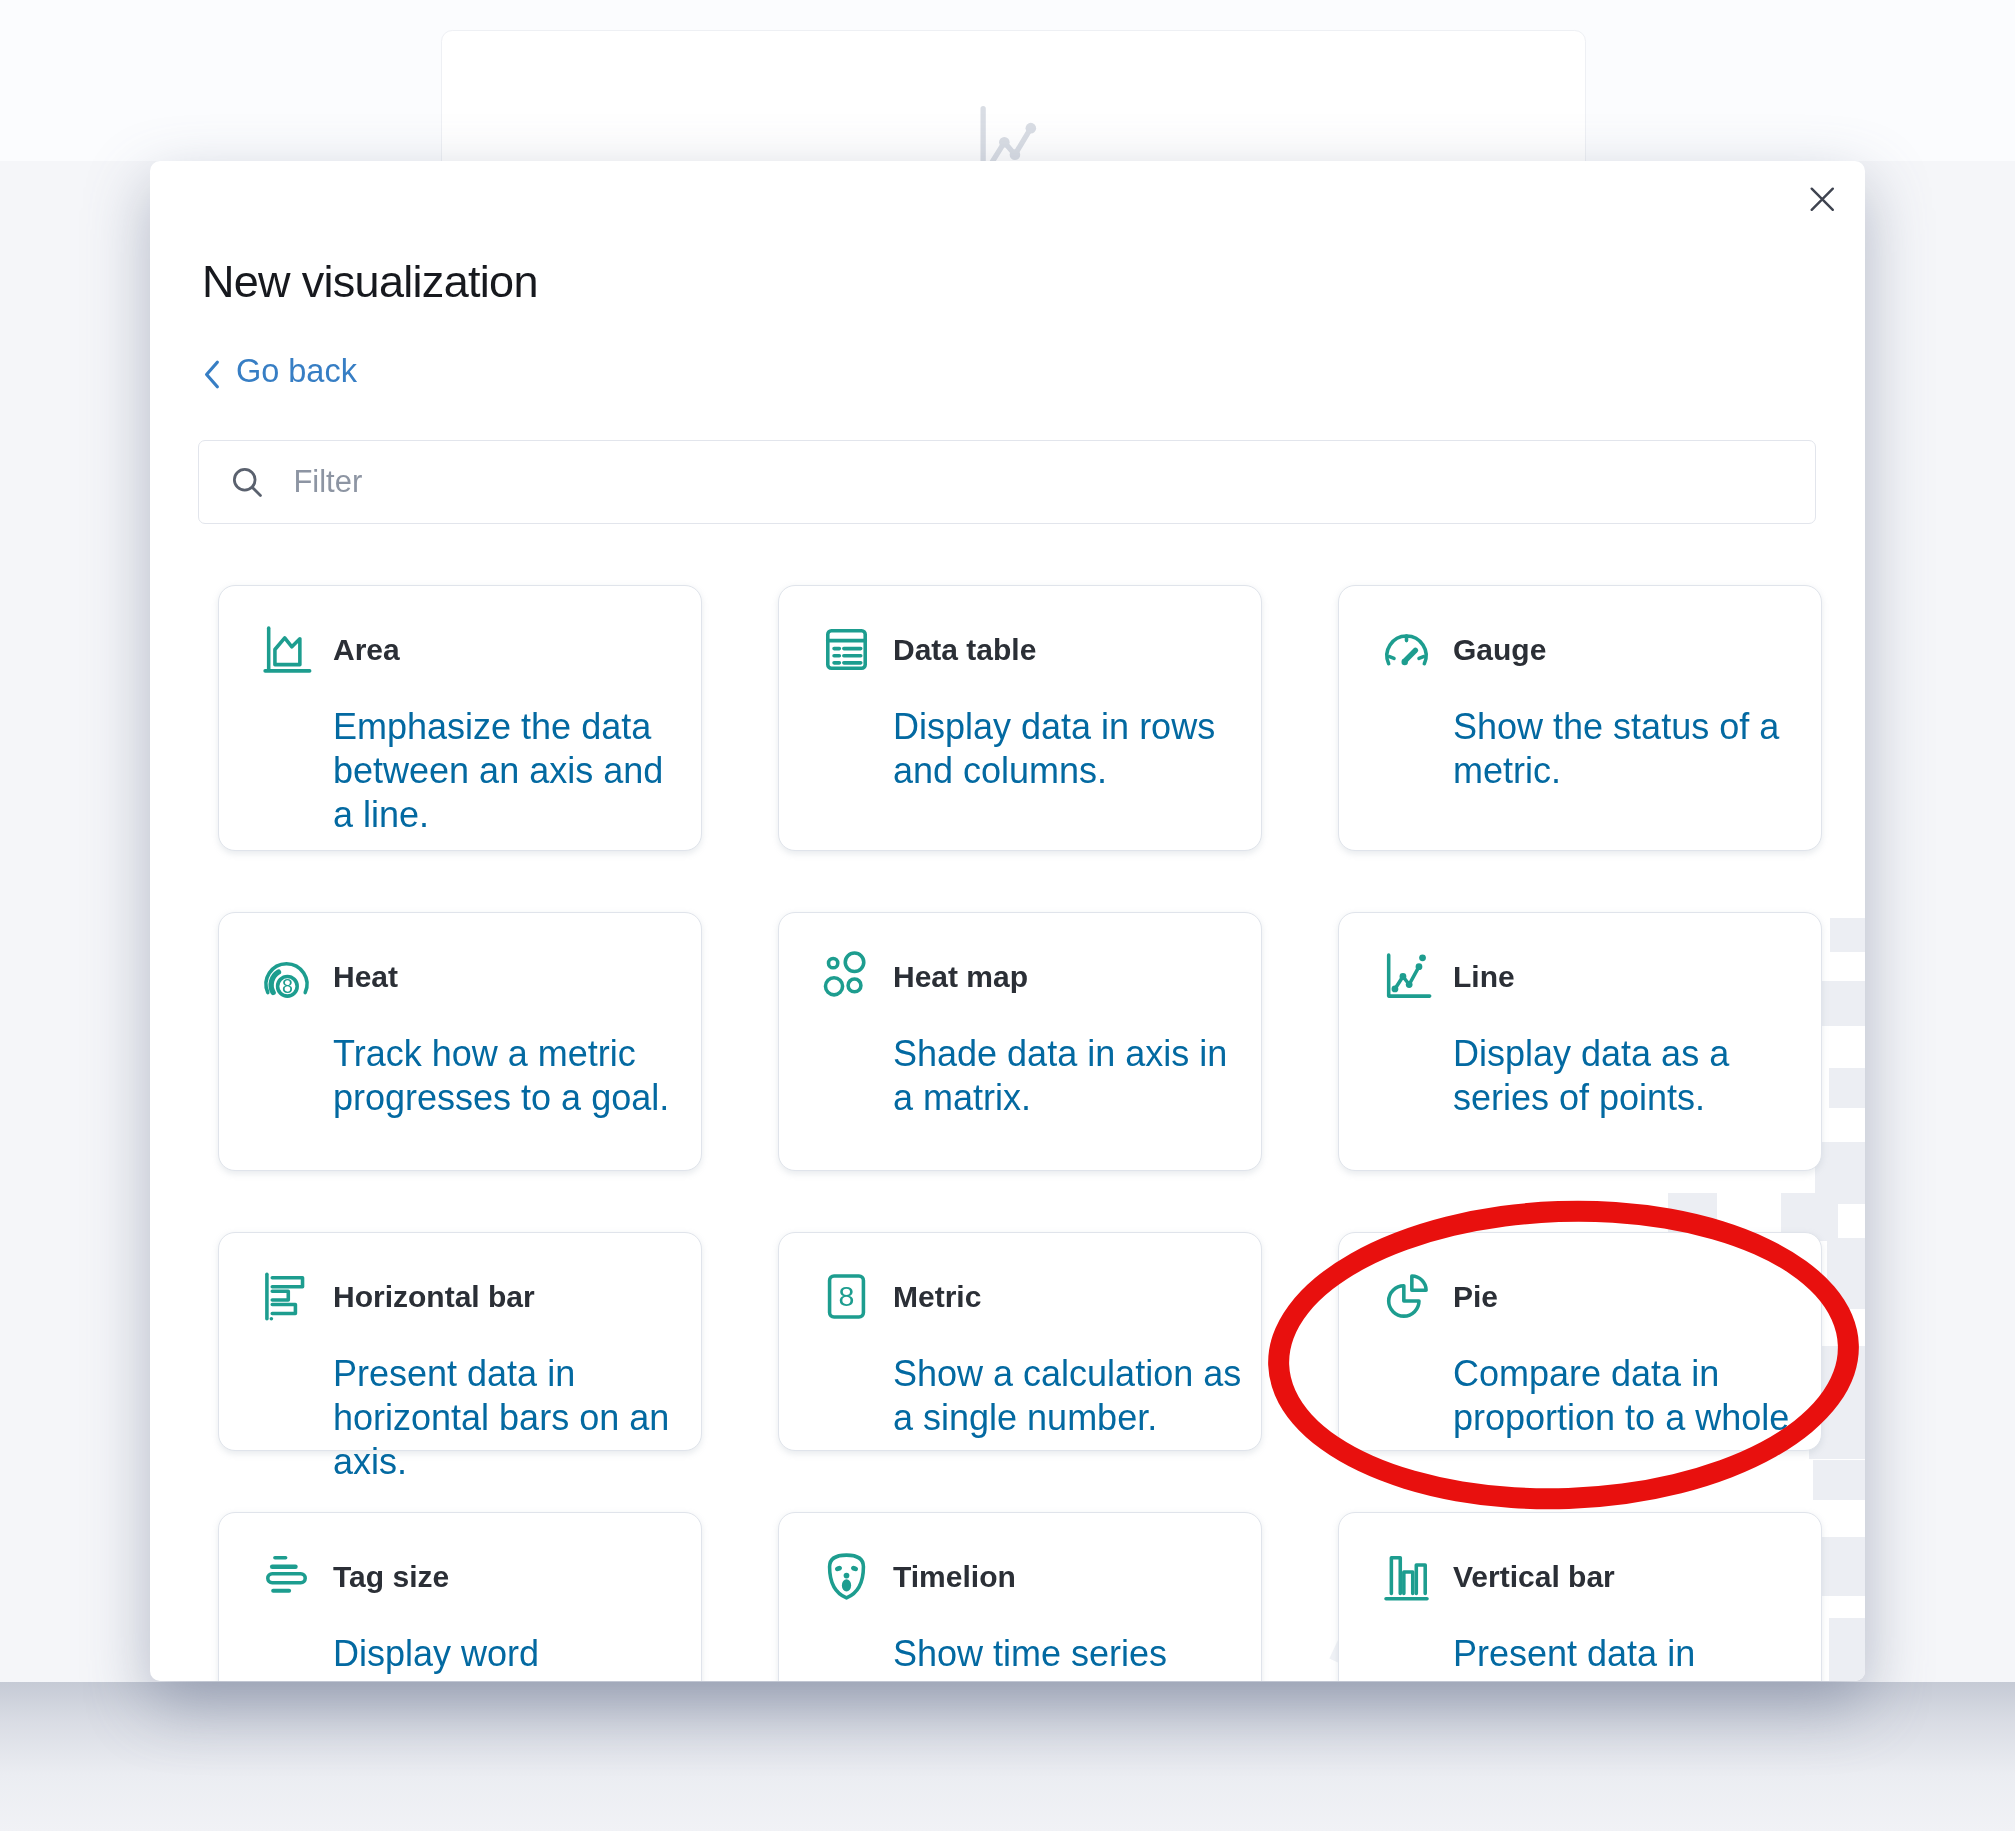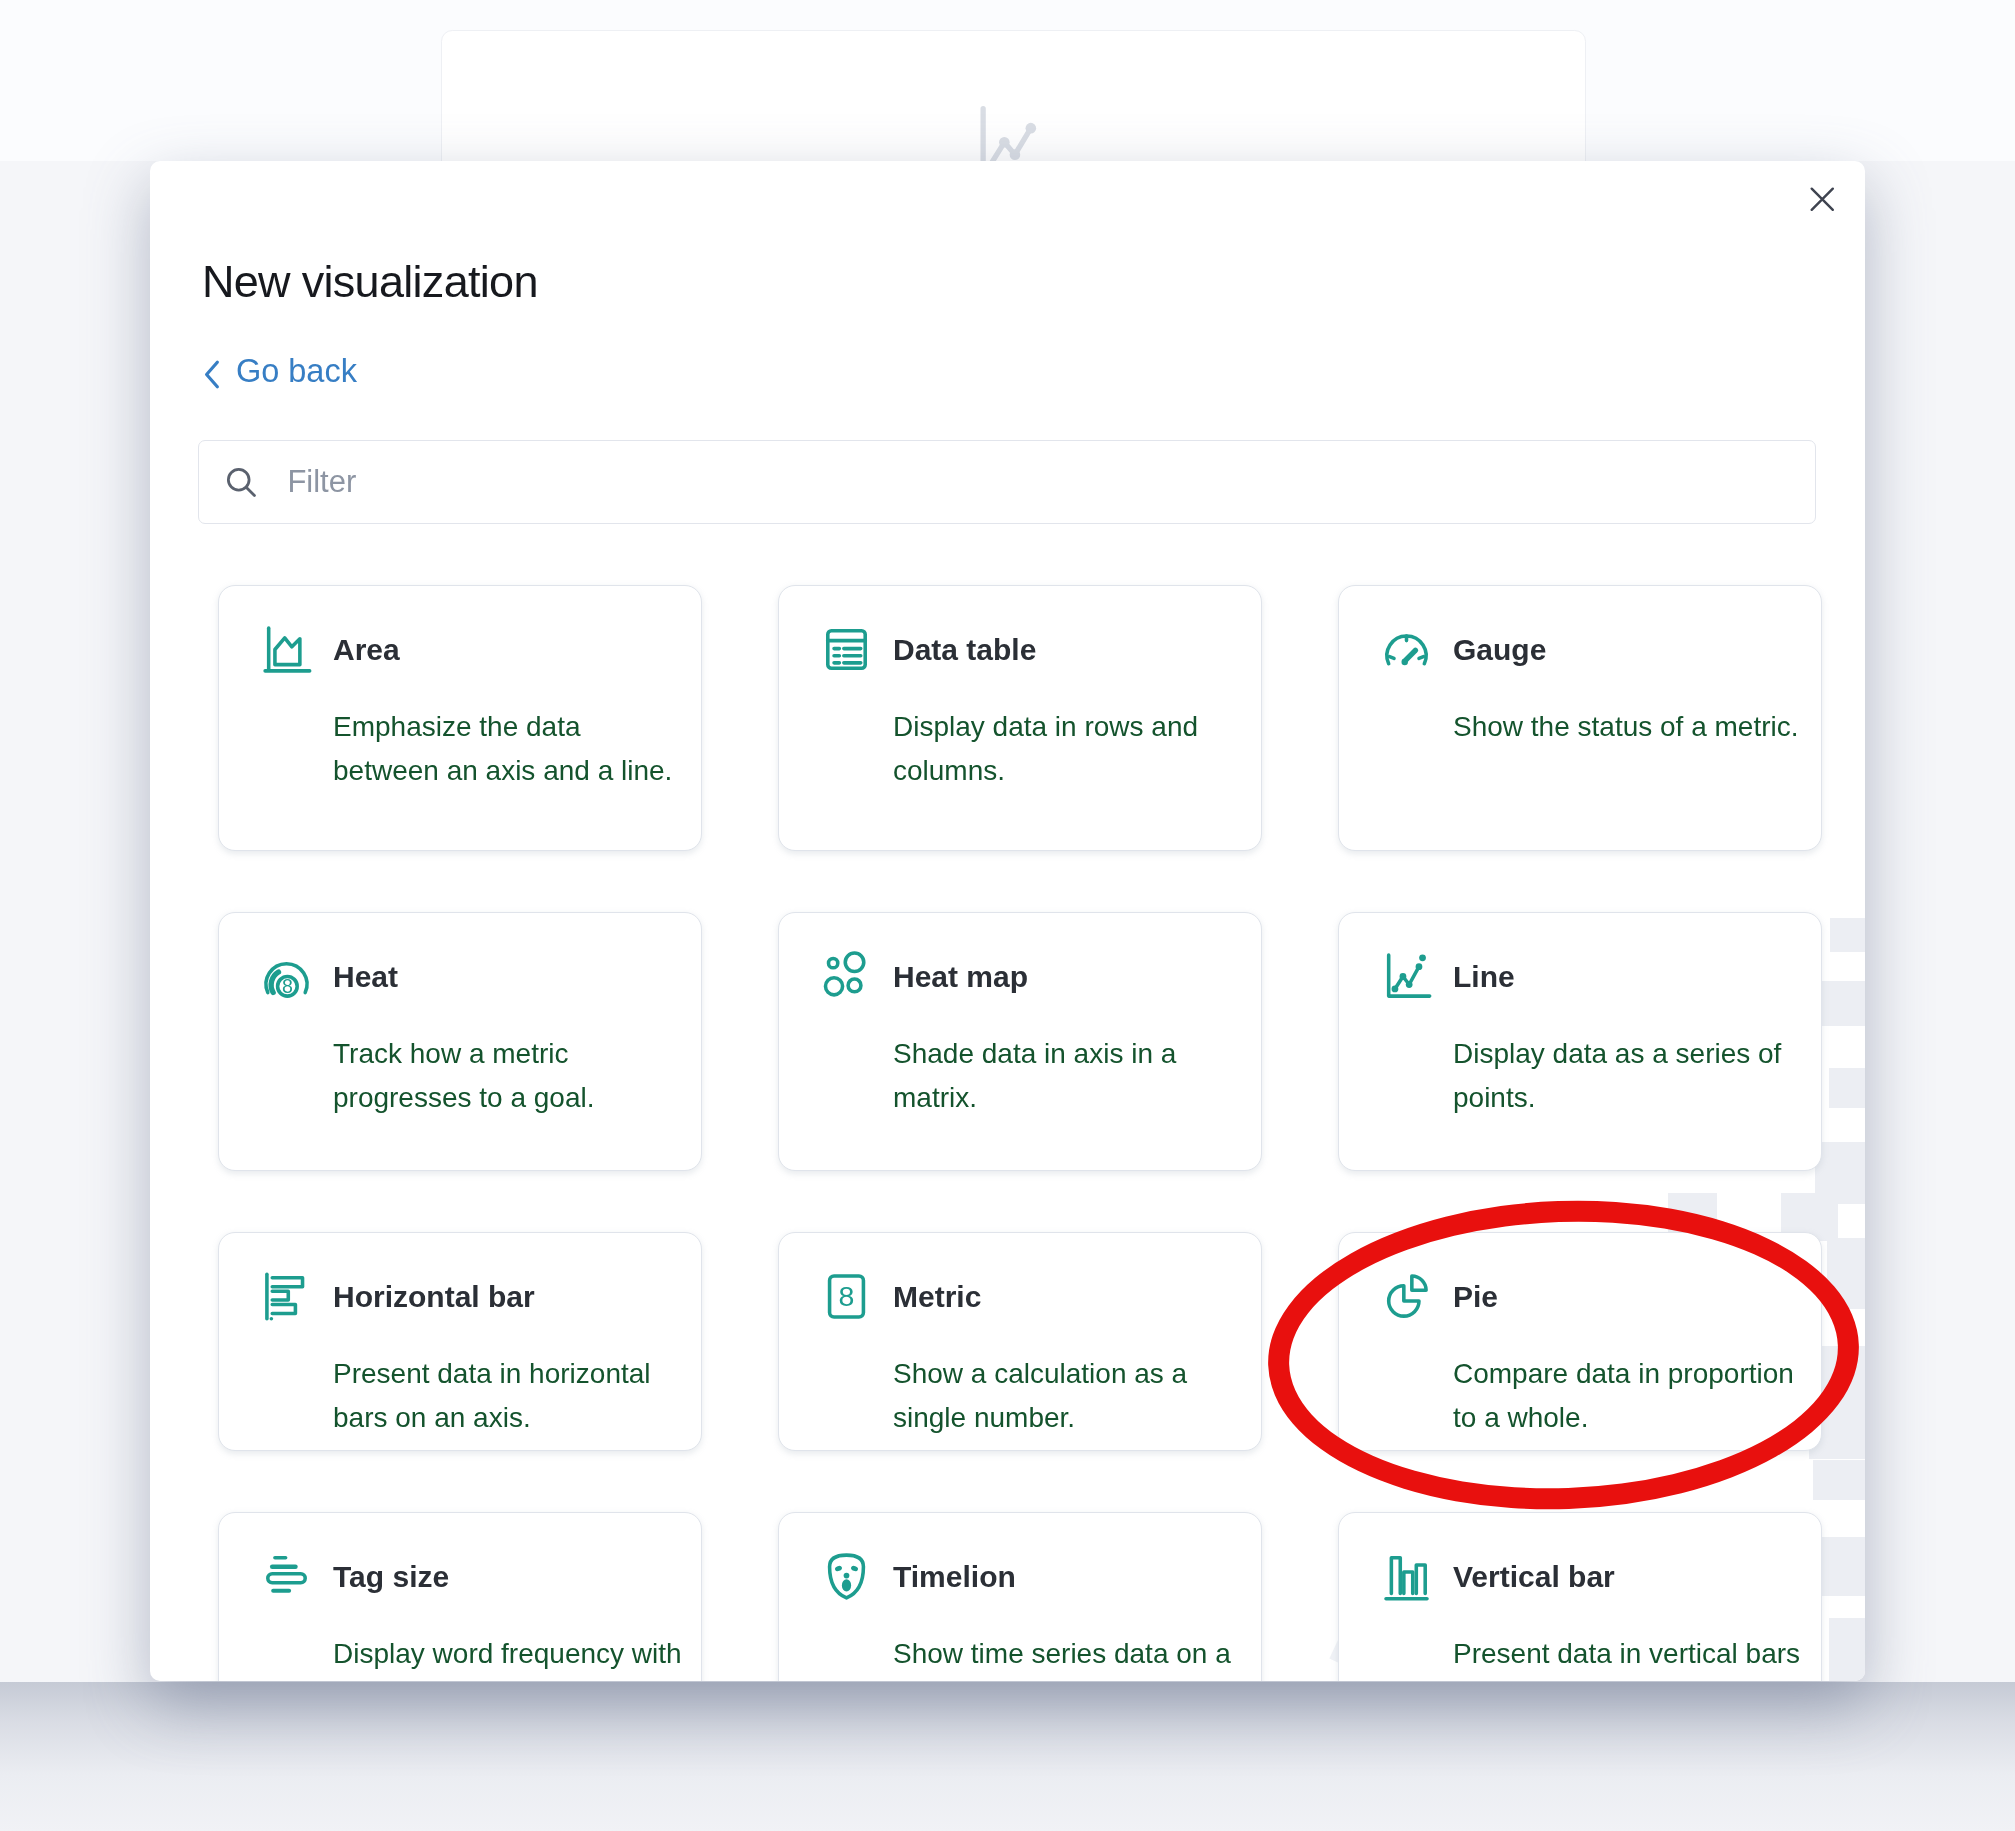--- a/index.html
+++ b/index.html
@@ -32,21 +32,21 @@
     position:absolute;left:52px;top:65px;font-size:45px;font-weight:400;
     color:#17191e;letter-spacing:-0.7px;z-index:2;
   }
   .go-back{
     position:absolute;left:52px;top:192px;display:flex;align-items:flex-end;gap:15.5px;
     color:#377ec4;font-size:32.5px;font-weight:500;text-decoration:none;cursor:pointer;z-index:2;
   }
   .filter-box{
     position:absolute;left:48px;top:279px;width:1618px;height:84px;box-sizing:border-box;
     border:1.4px solid #e2e5ec;border-radius:7px;background:#fff;display:flex;align-items:center;
-    padding-left:24px;z-index:2;
+    padding-left:30px;z-index:2;
   }
   .filter-box input{
     border:none;outline:none;flex:1;margin-left:25.4px;font-size:31px;color:#343741;
     font-family:"Liberation Sans",sans-serif;background:transparent;
   }
   .filter-box input::placeholder{color:#8d95a3;}
   .cards{
     position:absolute;left:52px;top:424px;width:1620px;z-index:1;
     display:grid;grid-template-columns:repeat(3,1fr);
     grid-template-rows:266px 259px 219px 219px;column-gap:60px;row-gap:61px;
@@ -56,21 +56,21 @@
     box-sizing:border-box;box-shadow:0 2.8px 6.4px rgba(152,162,179,.22);cursor:pointer;margin-left:16px;
   }
   .card .icon{position:absolute;left:39px;top:35px;width:57px;height:57px;}
   .card .icon svg{width:57px;height:57px;}
   .card .card-title{
     position:absolute;left:114px;top:37px;height:54px;line-height:54px;
     font-size:30px;font-weight:700;color:#2b2f36;
   }
   .card .card-desc{
     position:absolute;left:114px;top:119px;width:353px;
-    font-size:28px;line-height:44px;color:#14532d;
+    font-size:36px;line-height:44px;color:#0369a1;
   }
   .annotation-ellipse{
     position:absolute;left:1268px;top:1201px;width:591px;height:308px;box-sizing:border-box;
     border:21px solid #e8100e;border-radius:50%;transform:rotate(-2deg);
     z-index:40;pointer-events:none;
   }
   .tealstroke{stroke:#1d9d8f;fill:none;stroke-width:2;stroke-linecap:round;stroke-linejoin:round;}
   .tealfill{fill:#1d9d8f;stroke:none;}
 </style>
 </head>

